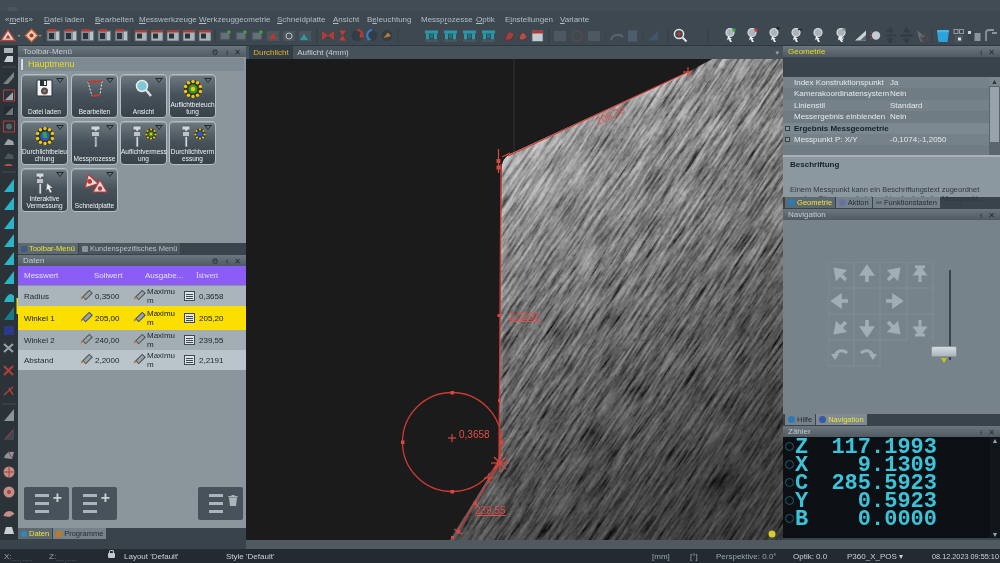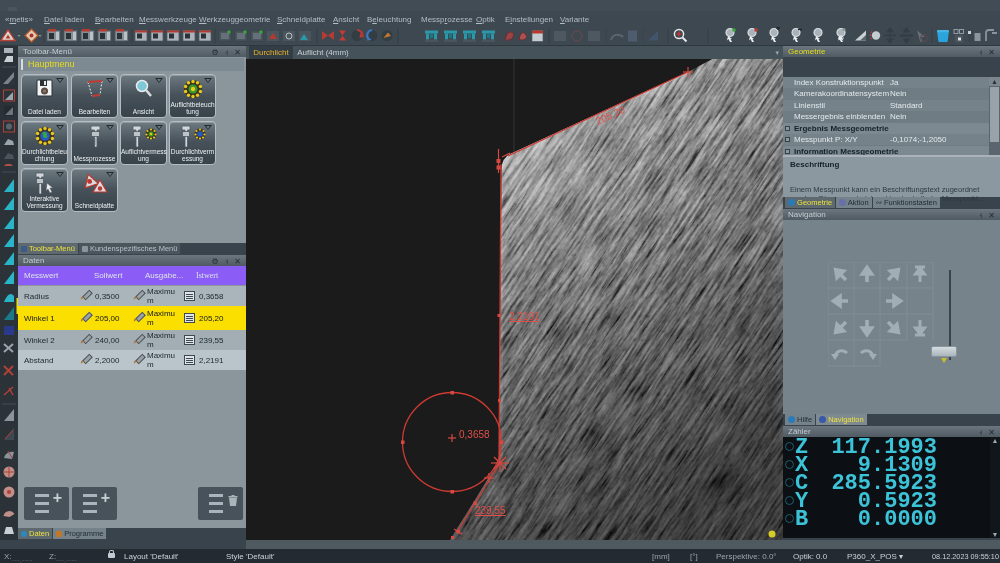--- a/index.html
+++ b/index.html
@@ -665,24 +665,20 @@
         </div>
       <div class="grow" style="top:46px;background:#7d8990;color:#13222b;font-weight:bold;">
           <span class="sq"></span>
           <span class="gl">Ergebnis Messgeometrie</span>
         </div>
       <div class="grow" style="top:57px;background:#75828a;">
           <span class="sq"></span>
           <span class="gl">Messpunkt P: X/Y</span>
           <span class="gv">-0,1074;-1,2050</span>
         </div>
-      <div class="grow" style="top:69px;background:#7d8990;color:#13222b;font-weight:bold;">
-          <span class="sq"></span>
-          <span class="gl">Information Messgeometrie</span>
-        </div>
       <div class="grow" style="top:80px;background:#98a3a9;">
           <span class="gl" style="background:#8d989e;color:#e8df19;padding:0 14px 0 2px;">Beschriftung</span>
         </div>
       <div class="abs" style="left:206px;top:0;width:11px;height:98px;background:#5a656d;">
         <div class="abs" style="left:0;top:0;width:11px;height:9px;background:#7b868d;color:#2a333a;font-size:7px;text-align:center;line-height:9px;">▲</div>
         <div class="abs" style="left:1px;top:10px;width:9px;height:55px;background:#98a3a9;"></div>
         <div class="abs" style="left:0;top:89px;width:11px;height:9px;background:#7b868d;color:#2a333a;font-size:7px;text-align:center;line-height:9px;">▼</div>
       </div>
     </div>
     <div class="abs" style="left:0;top:109px;width:217px;height:42px;background:#8c98a0;border-top:2px solid #a8b2b8;color:#2e3940;font-size:7.5px;">

